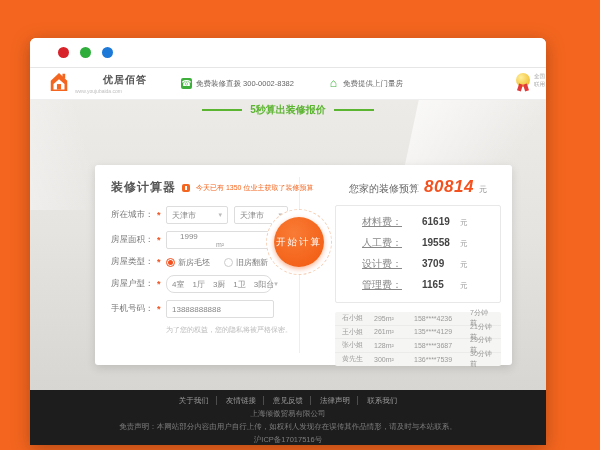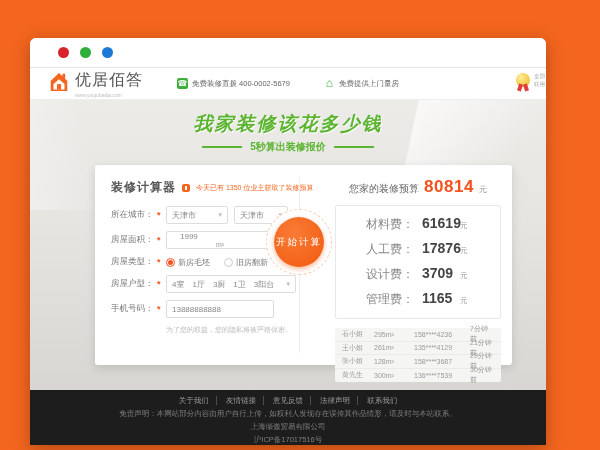--- a/index.html
+++ b/index.html
@@ -13,21 +13,21 @@
 
   .chrome { height:30px; background:#fff; border-bottom:1px solid #e6e6e6;
             display:flex; align-items:center; padding-left:28px; gap:11px; }
   .dot { width:11px; height:11px; border-radius:50%; }
   .dot.red{ background:#d8232a; } .dot.green{ background:#2fae3c; } .dot.blue{ background:#1c79d8; }
 
   
   .sitehead { height:32px; background:#fff; border-bottom:1px solid #eee;
               display:flex; align-items:center; padding:0 0 0 18px; position:relative; }
   .logo { display:flex; align-items:center; gap:5px; cursor:pointer; }
-  .logo-txt .cn { font-size:16px; font-weight:normal; color:#555; letter-spacing:1px; }
+  .logo-txt .cn { font-size:10px; font-weight:bold; color:#555; letter-spacing:1px;margin-left:28px; }
   .logo-txt .url { font-size:5px; color:#c0c0c0; margin-top:1px; }
   .contact { display:flex; align-items:center; gap:4px; margin-left:34px; }
   .cicon { width:11px; height:11px; background:#3faf3c; border-radius:2px; color:#fff;
            font-size:8px; line-height:11px; text-align:center; }
   .cicon.plain { background:transparent; color:#3faf3c; font-size:12px; font-weight:bold; line-height:10px; }
   .contact .txt { font-size:7.5px; color:#666; }
   .badge { position:absolute; left:486px; top:4px; display:flex; align-items:center; gap:4px; width:70px; }
   .medal { width:14px; height:14px; border-radius:50%; position:relative; flex:0 0 auto;
            background:radial-gradient(circle at 35% 32%, #ffee9a, #f2c43d 70%, #d9a524); }
   .medal::before,.medal::after{ content:""; position:absolute; top:11px; width:4px; height:7px; background:#e23b3b; }
@@ -64,21 +64,21 @@
   .row { display:flex; align-items:center; margin-bottom:7px; }
   .lbl { width:46px; font-size:8.5px; color:#777; flex:0 0 auto; }
   .req { color:#f4511e; width:9px; font-size:9px; font-weight:bold; flex:0 0 auto; }
   .box { display:flex; align-items:center; justify-content:space-between; border:1px solid #ddd;
          border-radius:2px; height:18px; padding:0 5px; font-size:8px; color:#888; background:#fff; }
   .box .caret { color:#bbb; font-size:7px; }
   .sel-province{ width:62px; margin-right:6px; cursor:pointer; }
   .sel-city{ width:54px; cursor:pointer; }
   .box input { border:none; outline:none; width:80px; font-size:8px; color:#888;
                font-family:"Liberation Sans",sans-serif; }
-  .box.area{ width:108px;flex-direction:column; } .box.phone{ width:108px; } .box.layout{ width:130px; cursor:pointer; }
+  .box.area{ width:108px;flex-direction:column; } .box.phone{ width:108px; } .box.layout{ width:106px; cursor:pointer;border-radius:8px; }
   .layout-val { white-space:pre; }
   .unit-m2 { font-size:7px; color:#999; }
   .radio-group { display:flex; align-items:center; gap:14px;justify-content:flex-end; }
   .ropt { display:flex; align-items:center; gap:3px; cursor:pointer; }
   .radio { width:9px; height:9px; border:1px solid #ccc; border-radius:50%; background:#fff; }
   .radio.on { border-color:#f4511e; }
   .radio.on::after { content:""; display:block; width:5px; height:5px; border-radius:50%;
                      background:#f4511e; margin:1px; }
   .ropt .txt { font-size:8px; color:#777; }
   .privacy { margin-left:55px; font-size:7px; color:#bbb; margin-top:2px; }
@@ -88,26 +88,26 @@
           background:#fff; border:1px dashed #f6cdb2; }
   .gobtn { position:absolute; left:179px; top:52px; width:50px; height:50px; border-radius:50%;
            background:radial-gradient(circle at 40% 32%,#f97b35,#f2590e); color:#fff; border:none;
            display:flex; flex-direction:row; align-items:center; justify-content:center;
            font-size:9.5px; line-height:1.4; letter-spacing:2px; cursor:pointer;
            box-shadow:0 2px 5px rgba(242,89,14,.45); font-family:inherit; }
 
   .results { position:absolute; left:240px; top:12px; width:166px; }
   .res-head { display:flex; align-items:baseline; justify-content:center; gap:5px; }
   .res-title { font-size:10px; color:#666; }
-  .res-amount { font-size:17px; font-weight:bold; color:#f4511e; letter-spacing:.5px; }
+  .res-amount { font-size:17px; font-weight:bold; color:#f4511e; letter-spacing:.5px;font-style:italic; }
   .res-unit { font-size:8px; color:#999; }
   .cost-box { border:1px solid #e8e8e8; border-radius:2px; margin-top:8px; padding:9px 0 3px; }
   .cost-row { display:flex; align-items:baseline; justify-content:center; margin-bottom:7px; }
-  .cost-row .cl { width:56px; text-align:center; font-size:12px; color:#888; }
-  .cost-row .cv { width:36px; text-align:left; font-size:14px; font-weight:bold; color:#444; margin:0 2px 0 4px; }
+  .cost-row .cl { width:56px; text-align:left; font-size:10px; color:#888;text-decoration:underline; }
+  .cost-row .cv { width:36px; text-align:left; font-size:10px; font-weight:bold; color:#444; margin:0 2px 0 4px; }
   .cost-row .cu { font-size:7.5px; color:#999; width:14px; }
   .leads { margin-top:9px; background:#f5f5f3; border-radius:2px; }
   .lead-row { display:flex; align-items:center; height:13.5px; padding:0 7px;
               font-size:7px; color:#9a9a9a; border-bottom:1px solid #ebebe9; }
   .lead-row:last-child{ border-bottom:none; }
   .lead-row .c1{ width:32px; } .lead-row .c2{ width:40px; } .lead-row .c3{ width:56px; } .lead-row .c4{ flex:1; }
 
   
   .footer { position:absolute; left:0; right:0; bottom:0; height:55px; background:#1d1d1d;
             text-align:center; }
@@ -137,38 +137,37 @@
           <rect x="13" y="19" width="6" height="8" fill="#f4661f"></rect>
         </svg>
       </span>
       <span class="logo-txt">
         <div class="cn">优居佰答</div>
         <div class="url">www.youjubaida.com</div>
       </span>
     </div>
     <div class="contact">
       <span class="cicon">☎</span>
-      <span class="txt">免费装修直拨 400-0002-5679</span>
+      <span class="txt">免费装修直拨 300-0002-8382</span>
     </div>
     <div class="contact">
       <span class="cicon plain">⌂</span>
       <span class="txt">免费提供上门量房</span>
     </div>
     <div class="badge">
       <span class="medal"></span>
       <span class="badge-lines">
         <div>全国</div>
         <div>联用</div>
       </span>
     </div>
   </div>
 
   <div class="pagebody">
     <div class="hero">
-      <div class="hero-title">我家装修该花多少钱</div>
       <div class="hero-sub">
         <span class="dash"></span>
         <span>5秒算出装修报价</span>
         <span class="dash"></span>
       </div>
     </div>
 
     <div class="card">
 
       <div class="calc-head">
@@ -248,21 +247,21 @@
         </div>
 
         <div class="cost-box">
           <div class="cost-row">
             <span class="cl">材料费：</span>
             <span class="cv">61619</span>
             <span class="cu">元</span>
           </div>
           <div class="cost-row">
             <span class="cl">人工费：</span>
-            <span class="cv">17876</span>
+            <span class="cv">19558</span>
             <span class="cu">元</span>
           </div>
           <div class="cost-row">
             <span class="cl">设计费：</span>
             <span class="cv">3709</span>
             <span class="cu">元</span>
           </div>
           <div class="cost-row">
             <span class="cl">管理费：</span>
             <span class="cv">1165</span>
@@ -301,18 +300,18 @@
   </div>
 
   <div class="footer">
     <div class="flinks">
       <span>关于我们</span>
       <span>友情链接</span>
       <span>意见反馈</span>
       <span>法律声明</span>
       <span>联系我们</span>
     </div>
+    <div class="fline">上海倾傲贸易有限公司</div>
     <div class="fline">免责声明：本网站部分内容由用户自行上传，如权利人发现存在误传其作品情形，请及时与本站联系。</div>
-    <div class="fline">上海倾傲贸易有限公司</div>
     <div class="fline">沪ICP备17017516号</div>
   </div>
 
 </div>
 
 </body></html>

